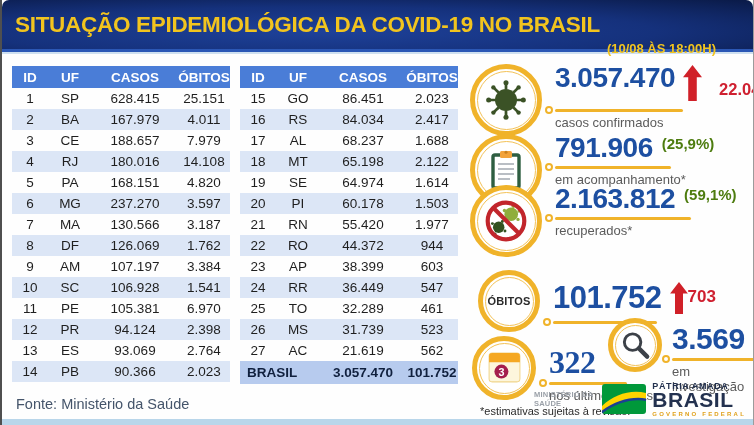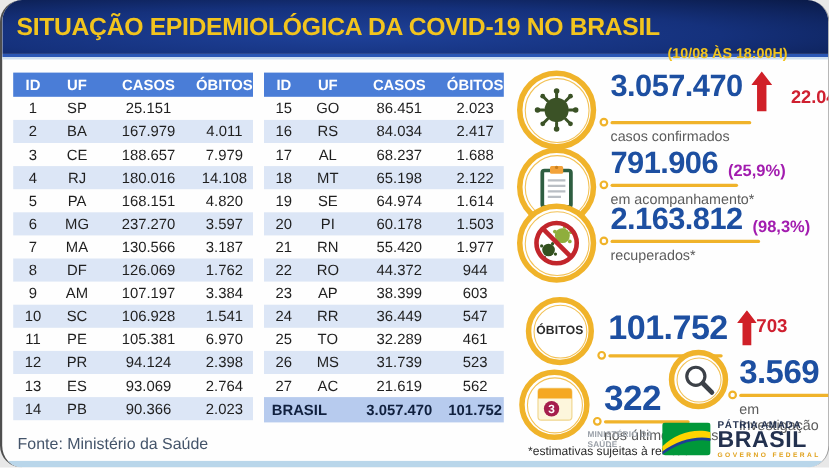--- a/index.html
+++ b/index.html
@@ -1,18 +1,18 @@
 <!DOCTYPE html>
 <html><head>
 <meta charset="utf-8">
 <style>
   * { margin:0; padding:0; box-sizing:border-box; }
   body { background:#e8e8e8; font-family:"Liberation Sans", sans-serif; }
   .canvas { position:relative; width:754px; height:425px; background:#fefefe; overflow:hidden;
-            border-left:2px solid #4f4f4f; border-right:1px solid #9b9b9b;border-radius:20px; }
+            border-left:2px solid #4f4f4f; border-right:1px solid #9b9b9b; }
 
   
   .hdr { position:absolute; top:0; left:0; width:100%; height:52px;
          background:radial-gradient(ellipse at 42% 65%, #1e4199 0%, #15317c 55%, #0a1a47 100%);
          border-radius:7px 7px 0 0; border-bottom:3px solid #2b57b5;
          box-shadow:0 2px 0 #cfe0f0; display:flex; align-items:center; padding:0 8px 0 13px; }
   .title { color:#f2c41e; font-weight:bold; font-size:22.5px; letter-spacing:-0.3px; white-space:nowrap; }
   .when  { color:#f2c41e; font-weight:bold; font-size:13px; margin-left:7px; white-space:nowrap;margin-top:48px; }
 
   
@@ -31,22 +31,22 @@
   .stats { position:absolute; left:462px; top:58px; width:292px; height:360px; }
   .stat  { position:absolute; display:flex; align-items:flex-start; }
   .ring  { border-radius:50%; border:5px solid #f0b32a; background:#fff; display:flex; align-items:center;
            justify-content:center; position:relative; flex-shrink:0; }
   .ring::after { content:""; position:absolute; inset:1.5px; border:1.5px solid #f3c257; border-radius:50%; }
   .r72 { width:72px; height:72px; } .r62 { width:62px; height:62px; }
   .r64 { width:64px; height:64px; } .r54 { width:54px; height:54px; }
   .stxt { margin-left:13px; display:flex; flex-direction:column; }
   .numline { display:flex; align-items:flex-start; line-height:1; }
   .num  { font-weight:bold; color:#1d4fa1; letter-spacing:-0.5px; line-height:1; }
-  .n28 { font-size:28px; } .n31 { font-size:31px; } .n32 { font-size:32px; } .n30 { font-size:30px; }
-  .pct  { font-size:15px; font-weight:bold; color:#a21caf; margin-left:9px; margin-top:14px; }
+  .n28 { font-size:28px; } .n31 { font-size:31px; } .n32 { font-size:32px;font-family:Liberation Serif, serif; } .n30 { font-size:30px; }
+  .pct  { font-size:15px; font-weight:bold; color:#4d7c0f; margin-left:9px; margin-top:2px; }
   .delta { font-weight:bold; color:#cf2030; font-size:16.5px; }
   .arrow { margin-left:8px; }
   .lolli { height:3px; background:#f0b32a; border-radius:2px; margin-top:4px; position:relative; }
   .lolli::before { content:""; position:absolute; left:-10px; top:-3px; width:4px; height:4px;
                    background:#fff; border:2.5px solid #f0b32a; border-radius:50%; }
   .slabel { font-size:13px; color:#5b5b5b; margin-top:3px; }
   .obitos-txt { font-size:11px; font-weight:bold; color:#2b2b2b; letter-spacing:0.2px; }
 
   .s1 { top:6px;   left:6px; }
   .s2 { top:76px;  left:6px; }
@@ -81,20 +81,21 @@
     <div class="thead">
       <span>ID</span>
       <span>UF</span>
       <span>CASOS</span>
       <span>ÓBITOS</span>
     </div>
     <div>
         <div class="trow">
           <span>1</span>
           <span>SP</span>
+          <span>628.415</span>
           <span>25.151</span>
         </div>
         <div class="trow shade">
           <span>2</span>
           <span>BA</span>
           <span>167.979</span>
           <span>4.011</span>
         </div>
         <div class="trow">
           <span>3</span>
@@ -349,21 +350,21 @@
             <circle cx="21" cy="31.5" r="1.4"></circle>
               <circle cx="18.5" cy="22.5" r="1.4"></circle>
           </g>
           <circle cx="22" cy="22" r="17.5" fill="none" stroke="#c2262c" stroke-width="4"></circle>
           <line x1="10" y1="9.5" x2="34.5" y2="34" stroke="#c2262c" stroke-width="4"></line>
         </svg>
       </div>
       <div class="stxt">
         <div class="numline">
           <span class="num n28">2.163.812</span>
-          <span class="pct">(98,3%)</span>
+          <span class="pct">(59,1%)</span>
         </div>
         <div class="lolli" style="width:136px"></div>
         <div class="slabel">recuperados*</div>
       </div>
     </div>
 
     <div class="stat s4">
       <div class="ring r62">
         <span class="obitos-txt">ÓBITOS</span>
       </div>

